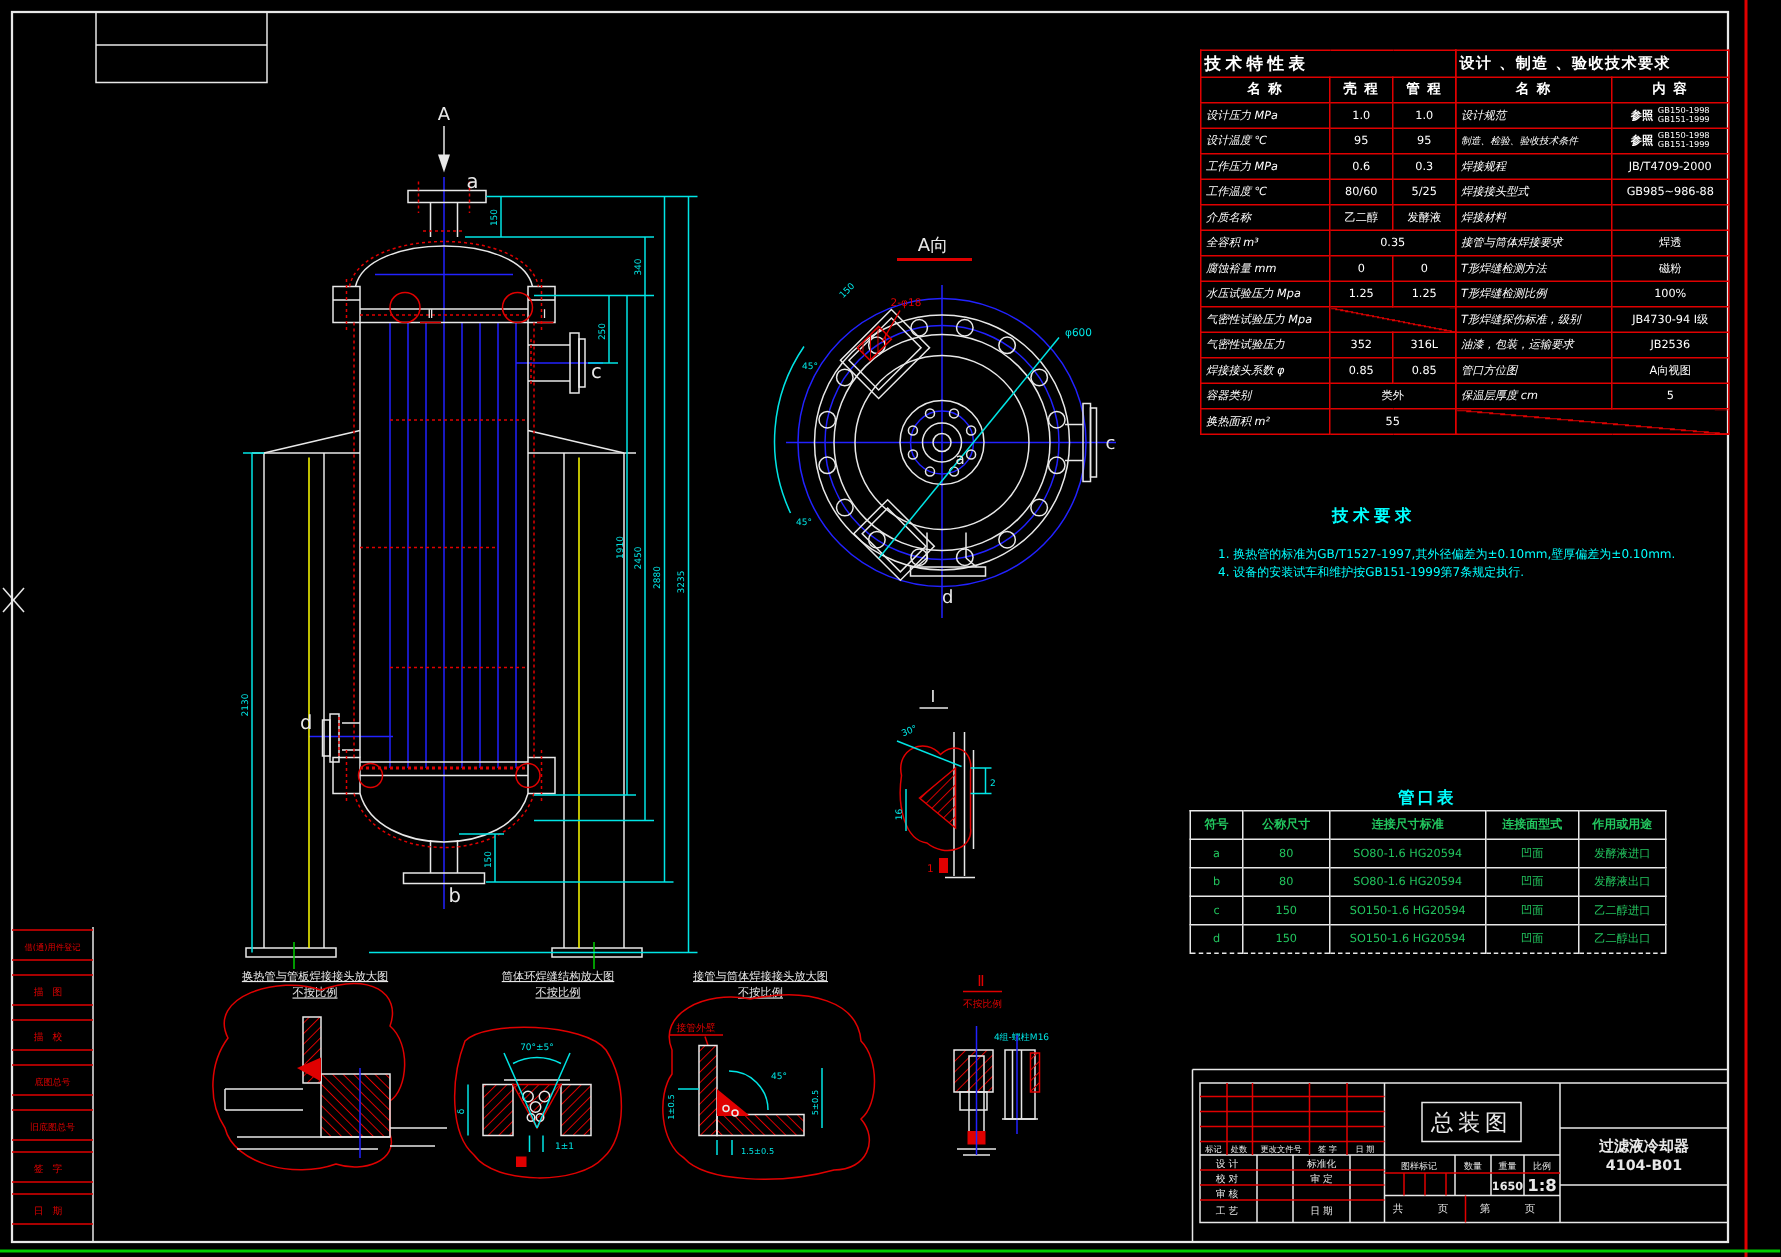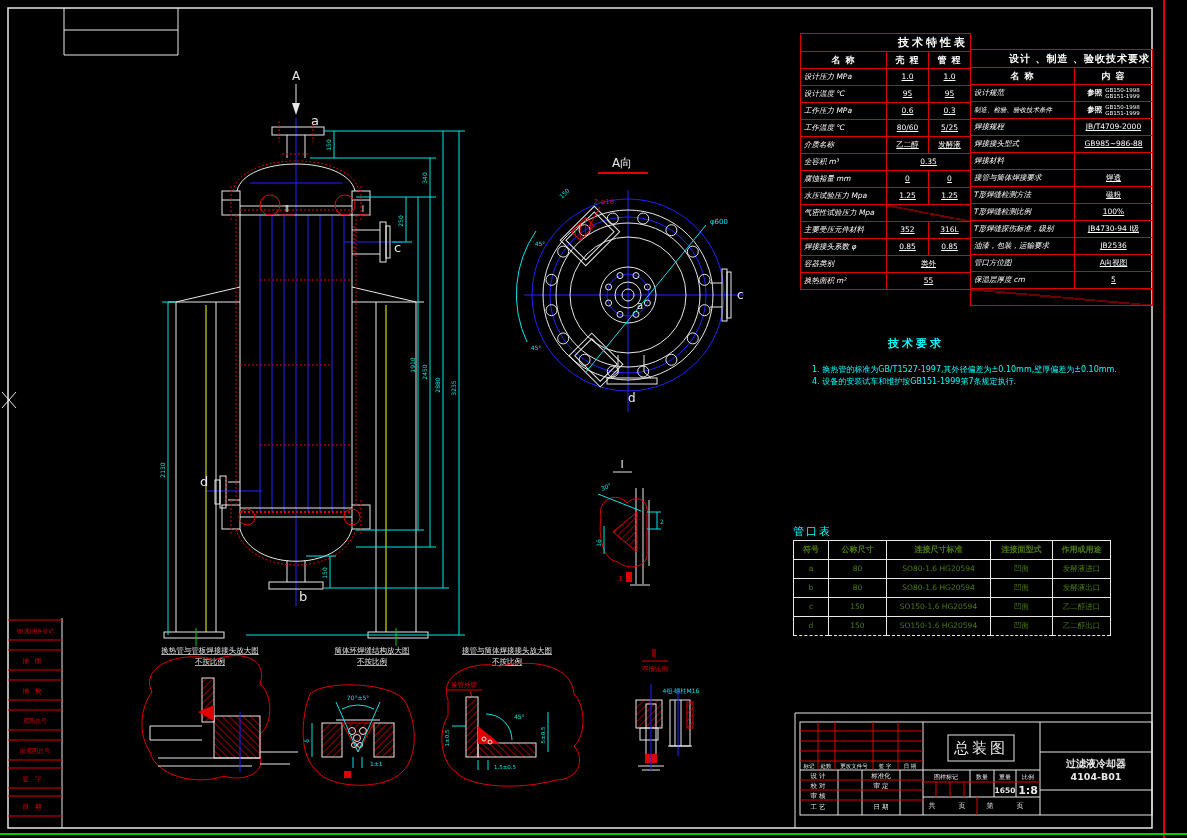--- a/index.html
+++ b/index.html
@@ -3,35 +3,35 @@
 <meta charset="utf-8">
 <style>
   html,body{margin:0;padding:0;background:#000;}
   .canvas{position:relative;width:1187px;height:838px;background:#000;overflow:hidden;
           font-family:"DejaVu Sans",sans-serif;}
   svg text{font-family:"DejaVu Sans",sans-serif;}
   
   table.spec{position:absolute;border-collapse:collapse;table-layout:fixed;color:#fff;}
   .spec td{border:1px solid #e00000;font-size:7.5px;height:16px;line-height:1;padding:0 2px;
            overflow:hidden;white-space:nowrap;}
-  .spec .ttl{font-size:11px;font-weight:bold;text-align:right;letter-spacing:3px;height:17px;margin-top:12px;}
+  .spec .ttl{font-size:11px;font-weight:bold;text-align:left;letter-spacing:3px;height:17px;margin-top:12px;}
   .spec .hd{text-align:center;font-size:9px;font-weight:bold;letter-spacing:1px;}
-  .spec .val{text-align:center;text-decoration:underline;}
+  .spec .val{text-align:center;}
   .spec .nm{padding-left:3px;font-style:italic;}
   .diag{background:linear-gradient(to top right,transparent 48.5%,#e00000 48.5%,#e00000 51.5%,transparent 51.5%);}
   .refc{display:flex;align-items:center;justify-content:center;gap:3px;}
   .refc b{font-size:7.5px;font-weight:bold;text-align:center;}
   .refc .gb i{display:block;font-style:normal;font-size:5.5px;line-height:1.15;}
   
-  table.noz{position:absolute;border-collapse:collapse;table-layout:fixed;color:#4d7c0f;}
+  table.noz{position:absolute;border-collapse:collapse;table-layout:fixed;color:#22c55e;}
   .noz td{border:1px solid #e8e8e8;font-size:7.5px;height:16px;line-height:1;text-align:center;
           overflow:hidden;white-space:nowrap;}
   .noz .hd{font-weight:bold;font-size:8px;}
   .noz tr:last-child td{border-bottom:1px dashed #e8e8e8;}
-  .noz-title{position:absolute;color:#0ff;font-weight:normal;font-size:11px;letter-spacing:2px;text-align:left;}
+  .noz-title{position:absolute;color:#0ff;font-weight:bold;font-size:11px;letter-spacing:2px;text-align:center;}
   
   .treq-title{position:absolute;color:#0ff;font-weight:bold;font-size:11px;letter-spacing:3px;}
   .treq{position:absolute;color:#0ff;font-size:8px;line-height:1.55;width:345px;}
   .treq div{white-space:nowrap;overflow:hidden;}
   .treq .note{padding-left:10px;}
 </style>
 </head>
 <body>
 
 <div class="canvas">
@@ -551,41 +551,41 @@
   <tr>
           <td class="nm"><span>水压试验压力 Mpa</span></td>
           <td class="val"><span>1.25</span></td>
           <td class="val"><span>1.25</span></td>
         </tr>
   <tr>
           <td class="nm"><span>气密性试验压力 Mpa</span></td>
           <td class="diag" colspan="2"></td>
         </tr>
   <tr>
-          <td class="nm"><span>主要受压元件材料</span></td>
+          <td class="nm"><span>气密性试验压力</span></td>
           <td class="val"><span>352</span></td>
           <td class="val"><span>316L</span></td>
         </tr>
   <tr>
           <td class="nm"><span>焊接接头系数  φ</span></td>
           <td class="val"><span>0.85</span></td>
           <td class="val"><span>0.85</span></td>
         </tr>
   <tr>
           <td class="nm"><span>容器类别</span></td>
           <td class="val" colspan="2"><span>类外</span></td>
         </tr>
   <tr>
           <td class="nm"><span>换热面积  m²</span></td>
           <td class="val" colspan="2"><span>55</span></td>
         </tr>
 </tbody>
     </table>
 
-<table class="spec" style="left:970px;top:49px;width:182px">
+<table class="spec" style="left:970px;top:33px;width:182px">
   <colgroup>
         <col style="width:104px">
         <col style="width:78px">
       </colgroup>
   <tbody>
         <tr>
           <td class="ttl" colspan="2" style="font-size:10px;letter-spacing:1px"><span>设计 、制造 、验收技术要求</span></td>
         </tr>
   <tr>
     <td class="hd"><span>名    称</span></td>

